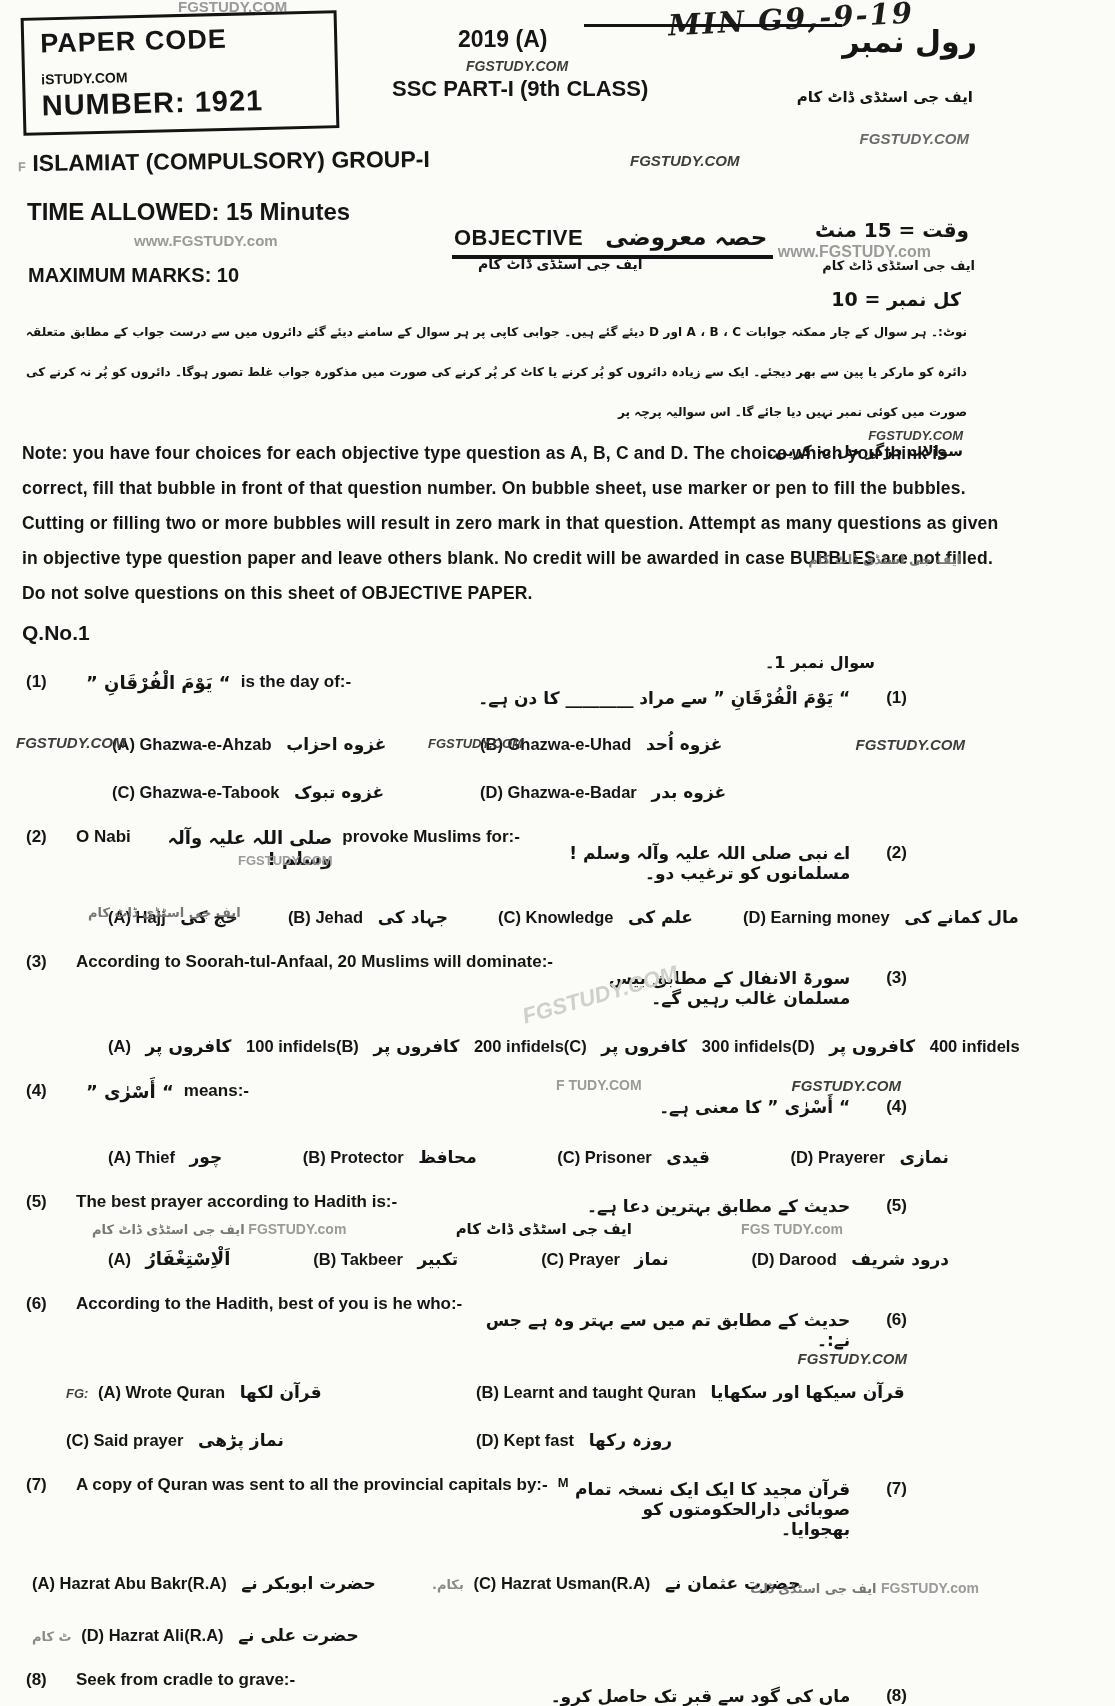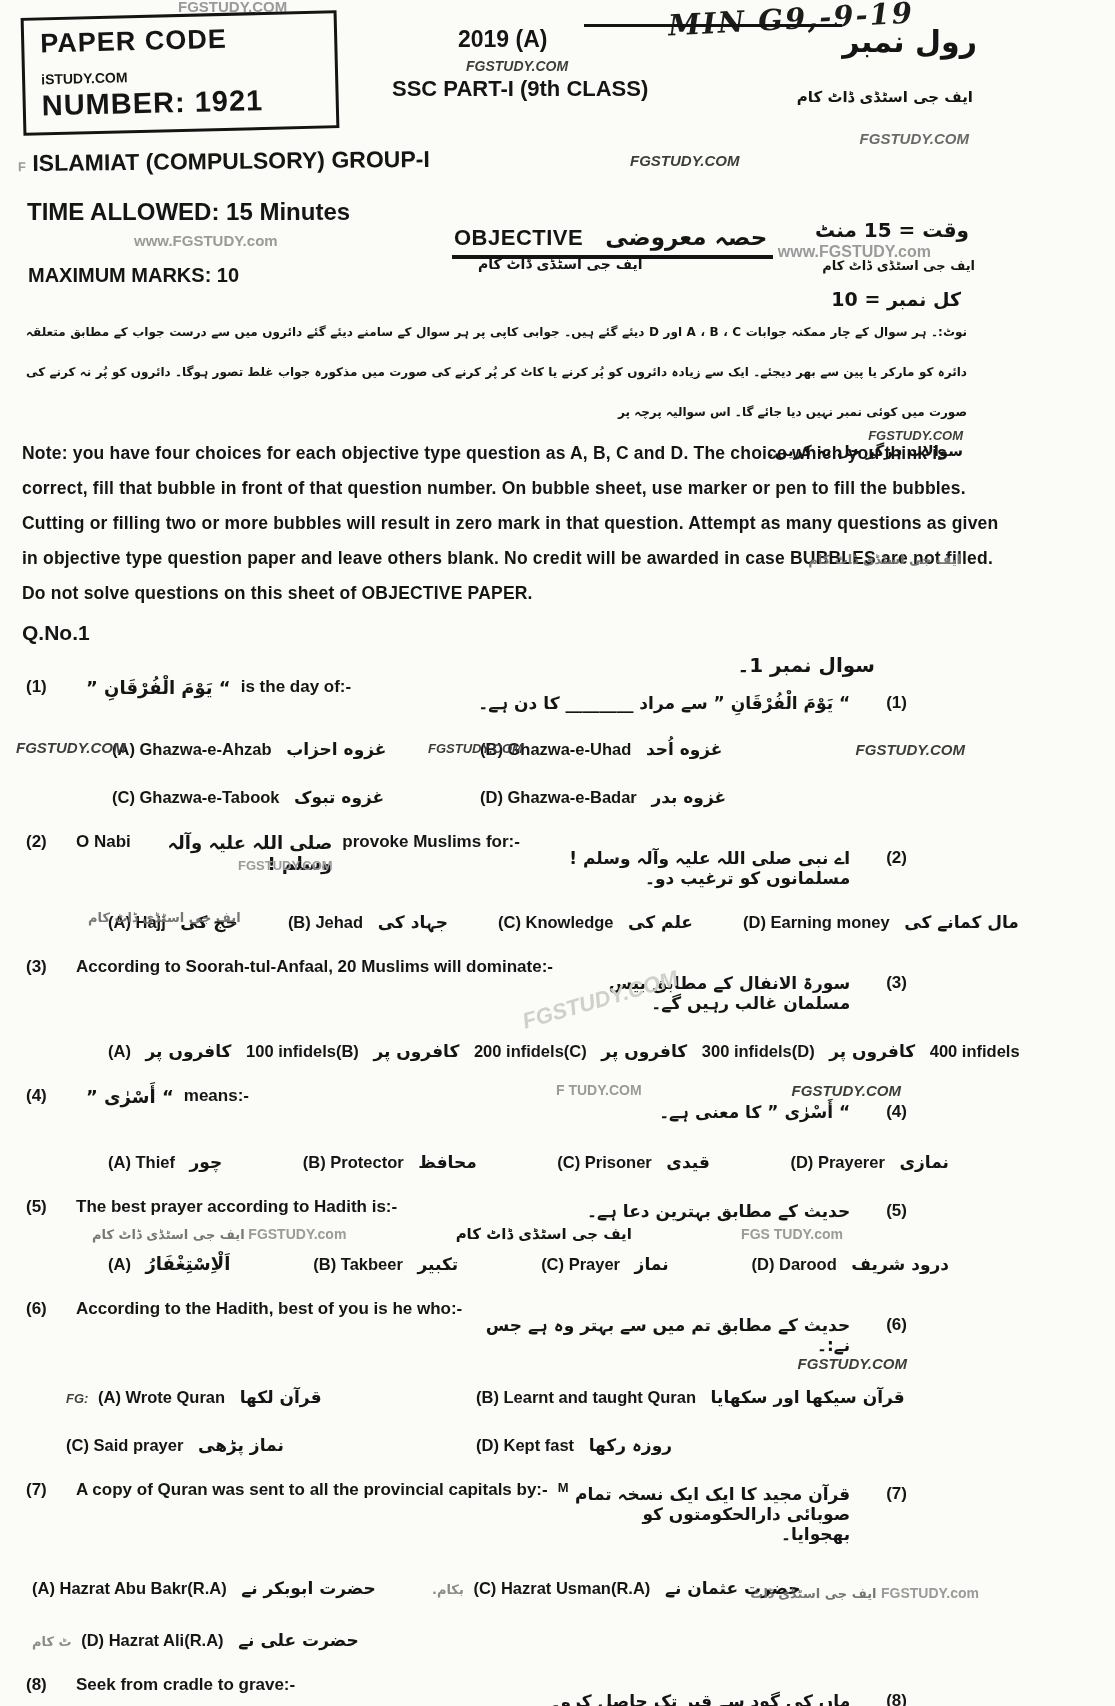--- a/index.html
+++ b/index.html
@@ -37,21 +37,21 @@
   .note-ur{
     margin:6px 26px 0 26px; font-size:12px; line-height:40px;
     text-align:justify;
   }
   .note-en{ position:relative; margin:4px 30px 0 22px; }
   .note-en p{
     margin:0; width:988px; font-size:17.5px; line-height:35px;
     letter-spacing:.2px;
   }
   .qno-row{ position:relative; margin:10px 30px 0 22px; font-size:21px; }
-  .qhdr-ur{ text-align:right; padding-right:88px; font-size:20px; margin-top:8px; }
+  .qhdr-ur{ text-align:right; padding-right:88px; font-size:16px; margin-top:8px; }
 
   
   .q{ position:relative; margin-bottom:25px; }
   .q-head{
     display:flex; align-items:flex-start;
     padding:0 86px 0 26px; font-size:17px;
   }
   .q-num{ width:50px; flex:none; }
   .q-en{ white-space:nowrap; }
   .q-ar{ font-size:18px; margin:0 10px; }

